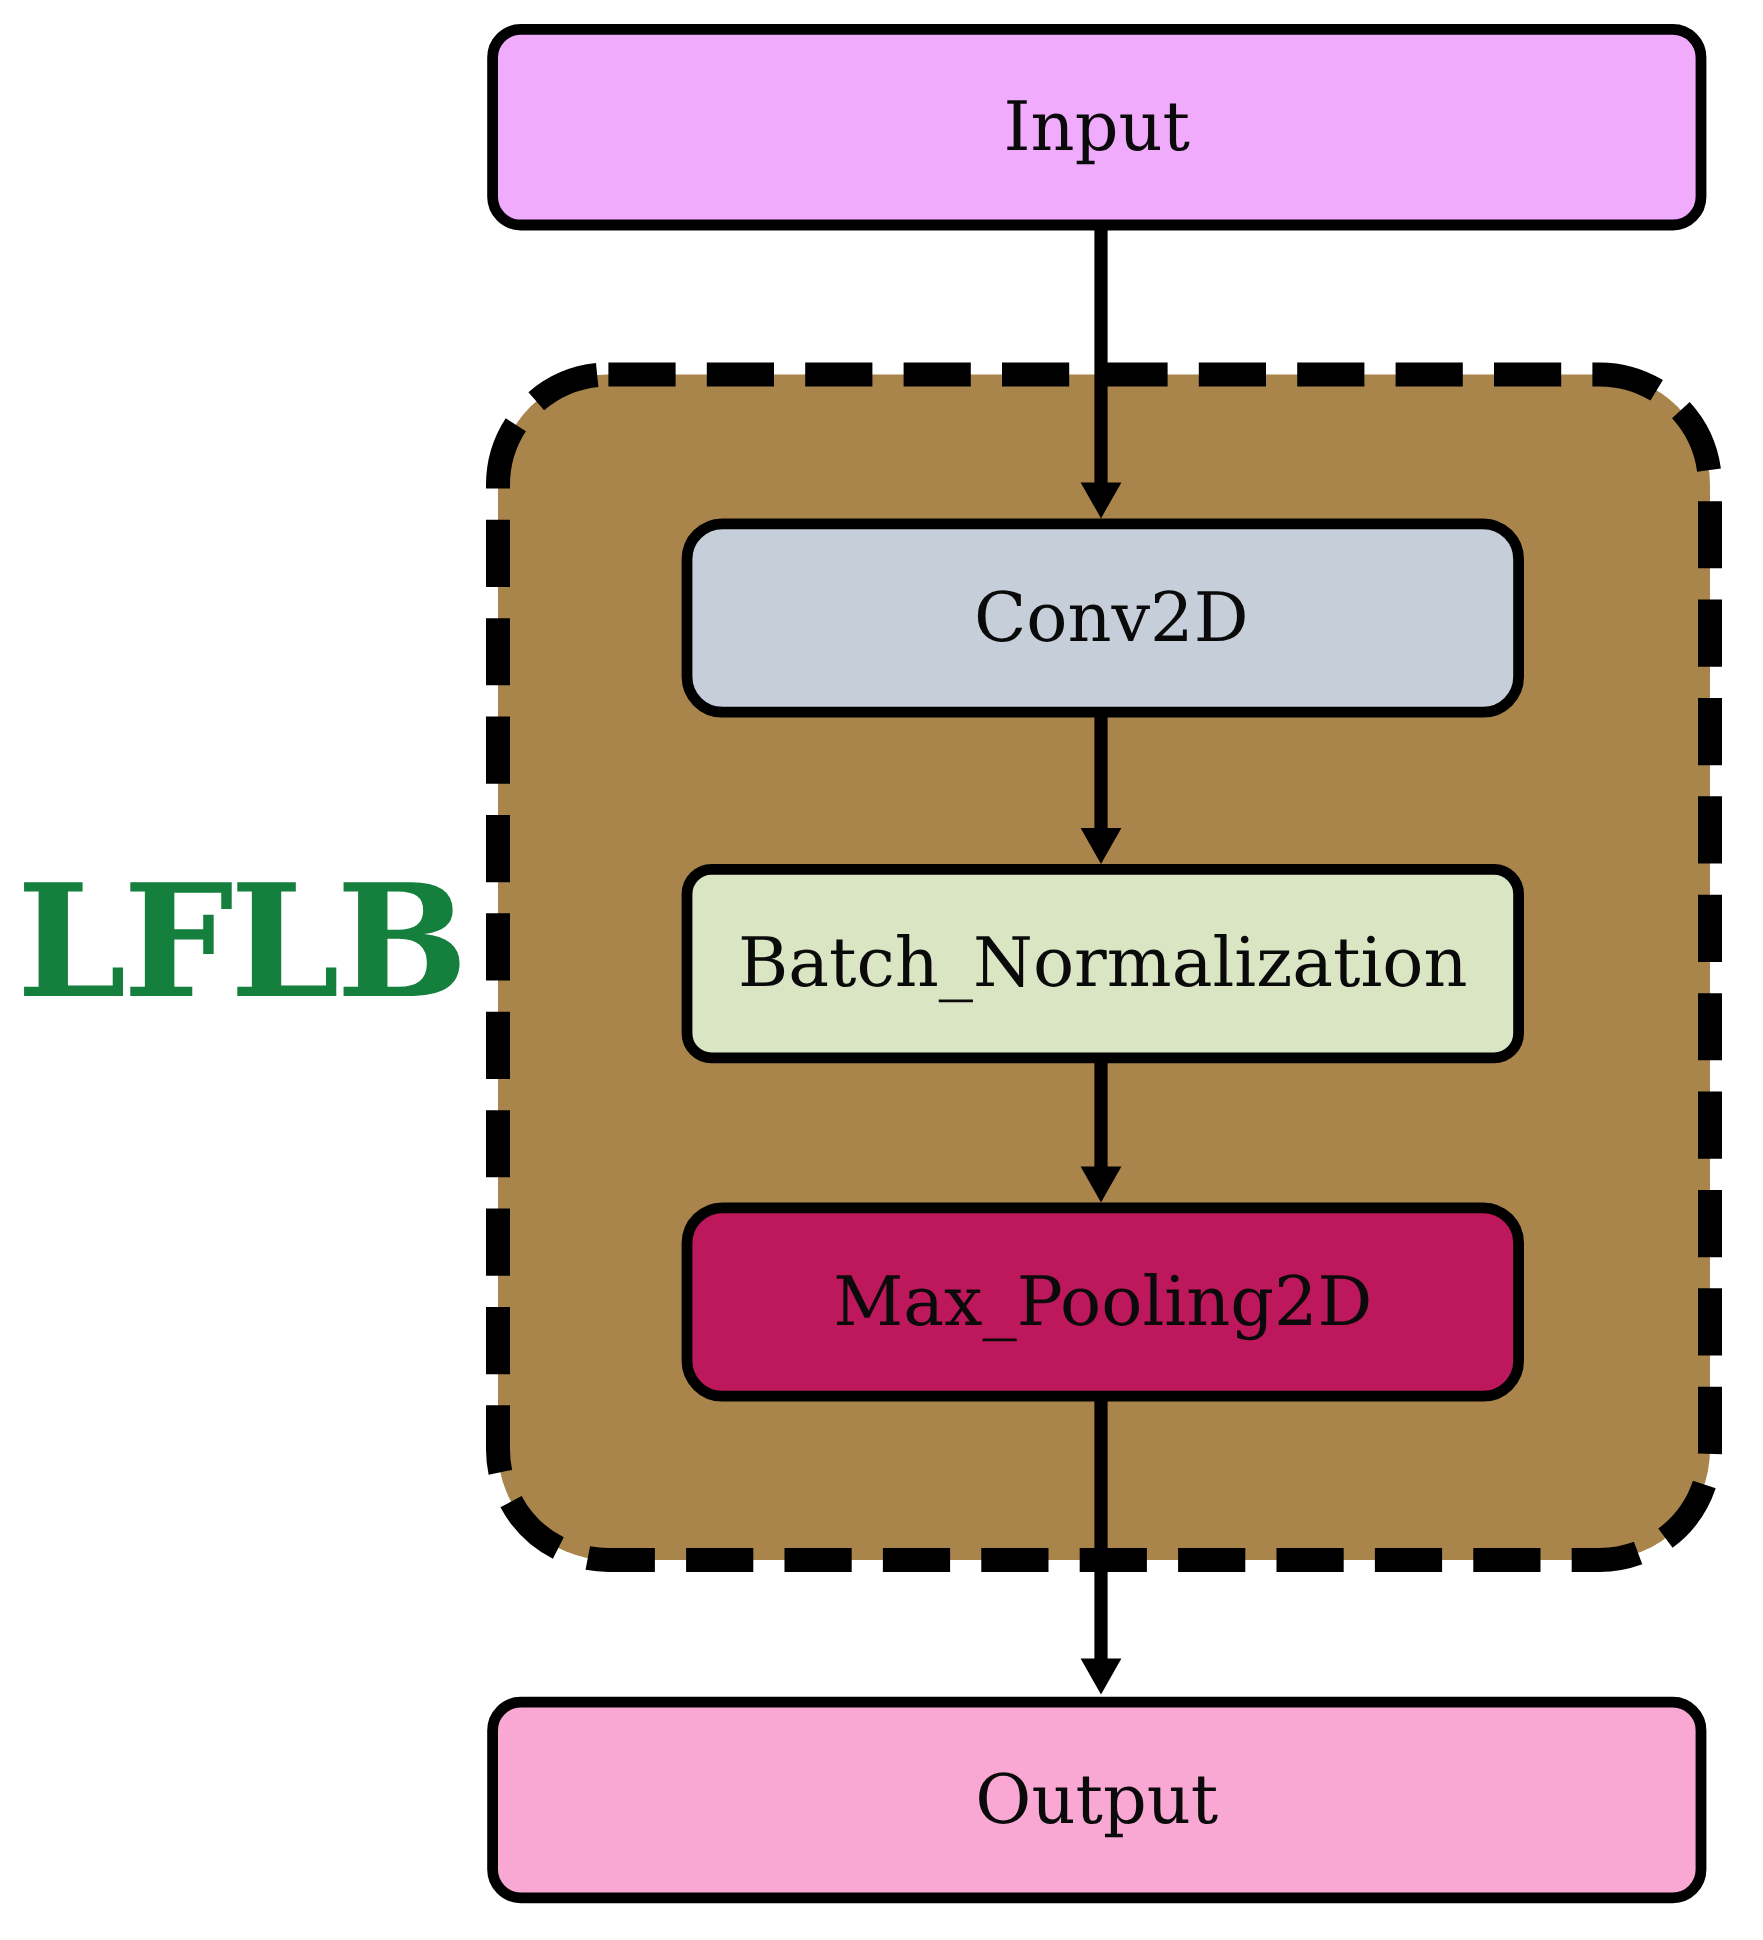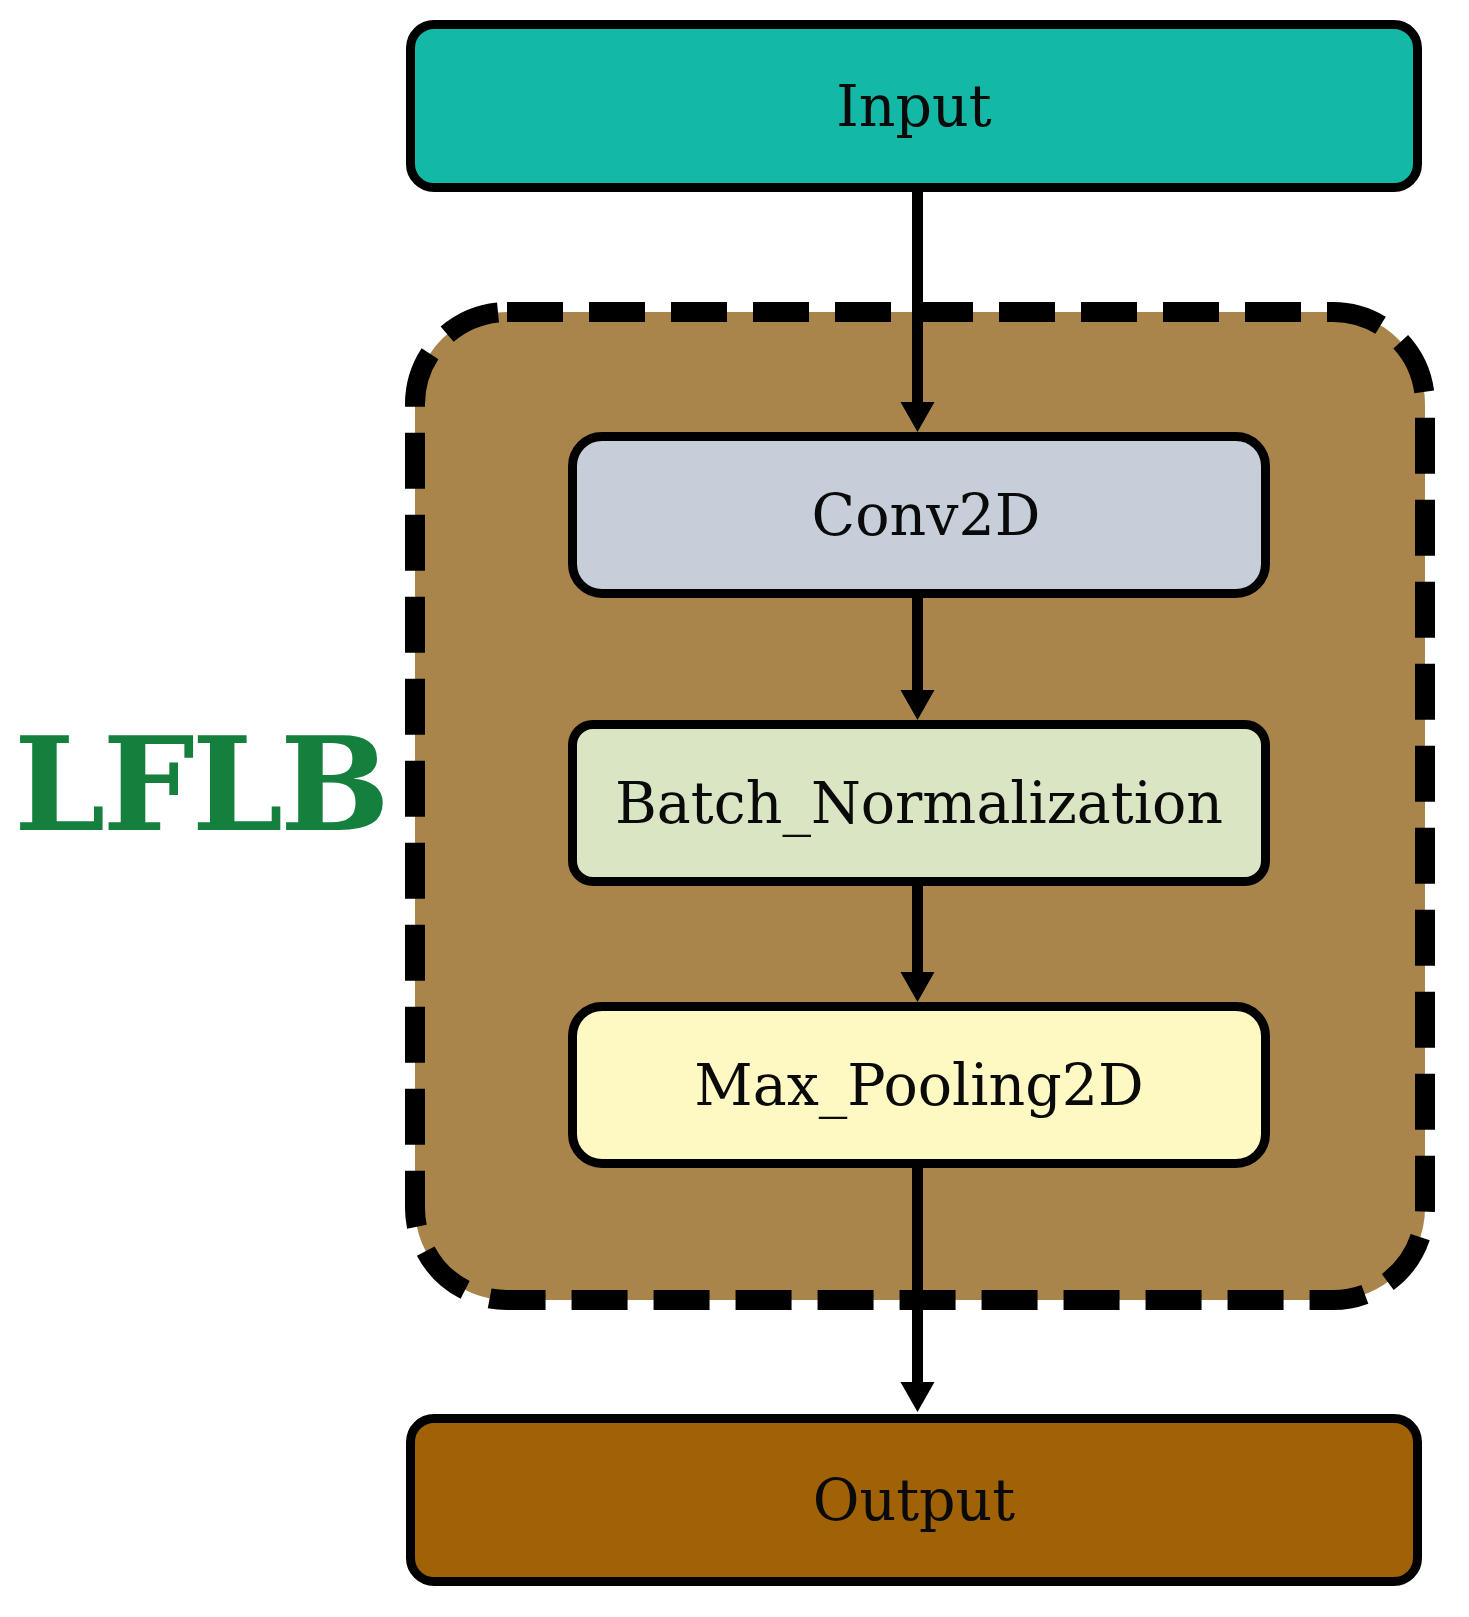--- a/index.html
+++ b/index.html
@@ -82,25 +82,25 @@
       <rect x="912" y="880" width="11" height="94" fill="#000000"></rect>
       <polygon points="900.5,972 934.5,972 917.5,1002" fill="#000000"></polygon>
     </g>
 
     <g>
       <rect x="912" y="1162" width="11" height="222" fill="#000000"></rect>
       <polygon points="900.5,1382 934.5,1382 917.5,1412" fill="#000000"></polygon>
     </g>
   </svg>
 
-  <div class="node node-io" id="node-input" style="background: #14b8a6;">Input</div>
+  <div class="node node-io" id="node-input" style="background: #f0abfc;">Input</div>
 
   <div class="node node-inner" id="node-conv" style="background: rgb(198, 206, 217);">Conv2D</div>
 
   <div class="node node-inner" id="node-batch" style="background: rgb(217, 229, 195);">Batch_Normalization</div>
 
-  <div class="node node-inner" id="node-max" style="background: #fef9c3;">Max_Pooling2D</div>
+  <div class="node node-inner" id="node-max" style="background: #be185d;">Max_Pooling2D</div>
 
-  <div class="node node-io" id="node-output" style="background: #a16207;">Output</div>
+  <div class="node node-io" id="node-output" style="background: #f9a8d4;">Output</div>
 
   <div class="lflb-label">LFLB</div>
 
 </div>
 
 </body></html>

